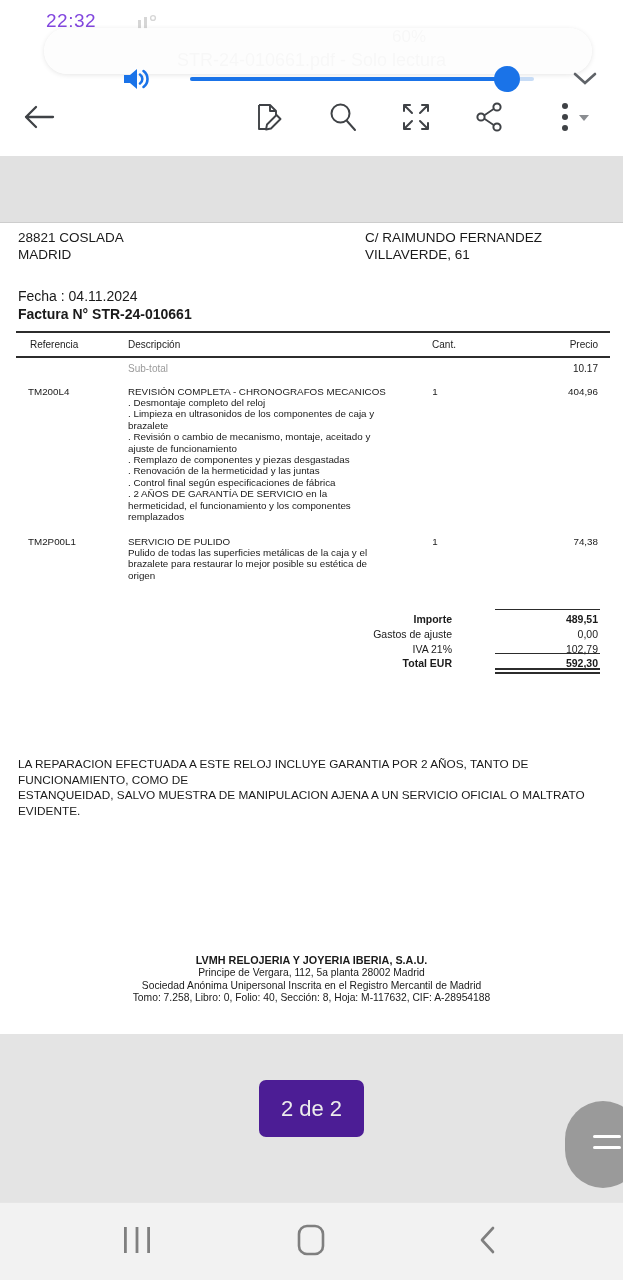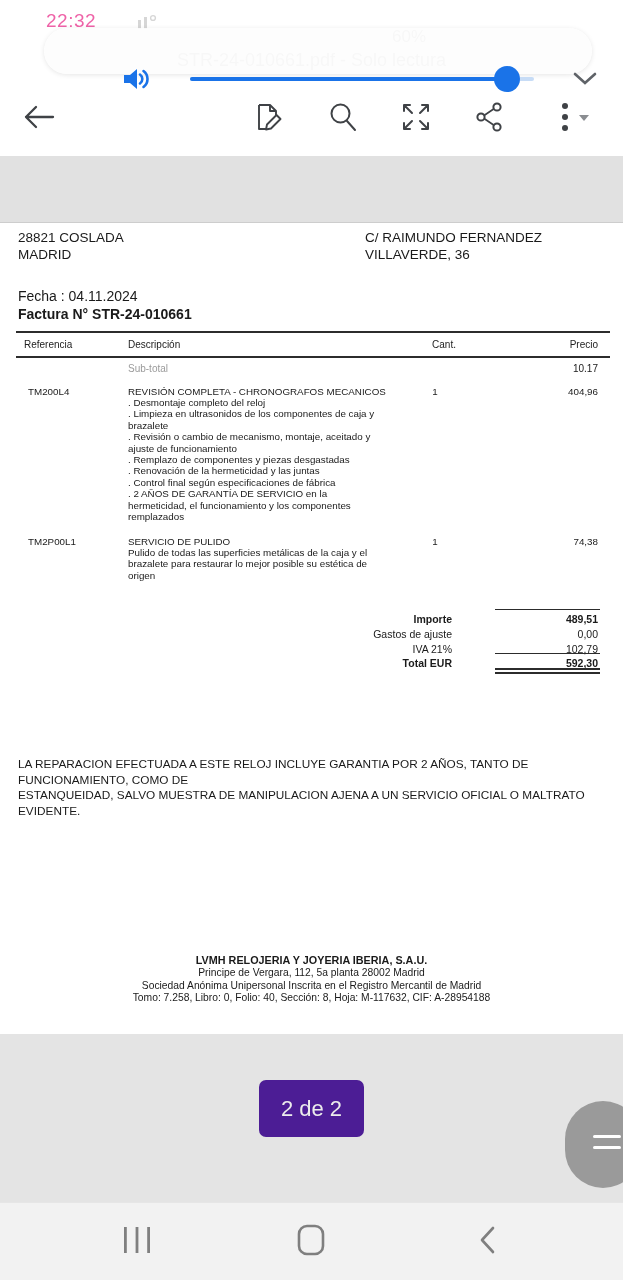--- a/index.html
+++ b/index.html
@@ -1,21 +1,21 @@
 <!DOCTYPE html>
 <html><head>
 <meta charset="utf-8">
 <style>
   html,body{margin:0;padding:0;background:#777;}
   .screen{position:relative;width:623px;height:1280px;background:#ffffff;overflow:hidden;
           font-family:"Liberation Sans",sans-serif;color:#1a1a1a;}
   svg{display:block;}
 
   
-  .status-time{position:absolute;left:46px;top:10px;font-size:19px;color:#ec4899;opacity:.85;letter-spacing:.5px;}
+  .status-time{position:absolute;left:46px;top:10px;font-size:19px;color:#6d28d9;opacity:.85;letter-spacing:.5px;}
   .status-sig{position:absolute;left:136px;top:14px;opacity:.4;}
   .status-right{position:absolute;left:392px;top:6px;height:24px;display:flex;align-items:center;gap:7px;
                 color:#979797;opacity:.6;flex-direction:column;}
   .status-right .pct{font-size:17px;}
 
   
   .pdf-title{position:absolute;left:0;right:0;top:50px;text-align:center;font-size:18px;color:#c3c3c3;}
 
   
   .vol-card{position:absolute;left:44px;top:28px;width:548px;height:46px;border-radius:23px;
@@ -43,21 +43,21 @@
   .doc *{position:absolute;}
   .addr-l{left:18px;top:5px;font-size:13.5px;line-height:17px;}
   .addr-r{left:365px;top:5px;font-size:13.5px;line-height:17px;}
   .fecha{left:18px;top:64px;font-size:14px;}
   .factura{left:18px;top:82px;font-size:14px;font-weight:bold;}
 
   .rule{background:#2c2c2c;height:1.5px;}
   .rule-top{left:16px;top:107px;width:594px;}
   .rule-head{left:16px;top:132px;width:594px;height:2px;}
   .th{font-size:10px;color:#222;top:115px;}
-  .th-ref{left:24px;} .th-desc{left:128px;}
+  .th-ref{left:30px;} .th-desc{left:128px;}
   .th-qty{left:414px;width:60px;text-align:center;}
   .th-price{right:25px;text-align:right;}
 
   .subtotal-label{left:128px;top:139px;font-size:10px;color:#9b9b9b;}
   .subtotal-value{right:25px;top:139px;font-size:10px;text-align:right;}
 
   .item-ref{left:28px;font-size:9.8px;}
   .item-desc{left:128px;width:272px;font-size:9.8px;line-height:11.4px;}
   .item-lines{white-space:pre-line;}
   .item-qty{left:425px;width:20px;text-align:center;font-size:9.8px;}
@@ -188,21 +188,21 @@
     </svg>
   </div>
 
   <div class="doc">
     <div class="addr-l">
       <div style="position:static">28821 COSLADA</div>
       <div style="position:static">MADRID</div>
     </div>
     <div class="addr-r">
       <div style="position:static">C/ RAIMUNDO FERNANDEZ</div>
-      <div style="position:static">VILLAVERDE, 36</div>
+      <div style="position:static">VILLAVERDE, 61</div>
     </div>
     <div class="fecha">Fecha : 04.11.2024</div>
     <div class="factura">Factura N° STR-24-010661</div>
 
     <div class="rule rule-top"></div>
     <div class="th th-ref">Referencia</div>
     <div class="th th-desc">Descripción</div>
     <div class="th th-qty">Cant.</div>
     <div class="th th-price">Precio</div>
     <div class="rule rule-head"></div>

